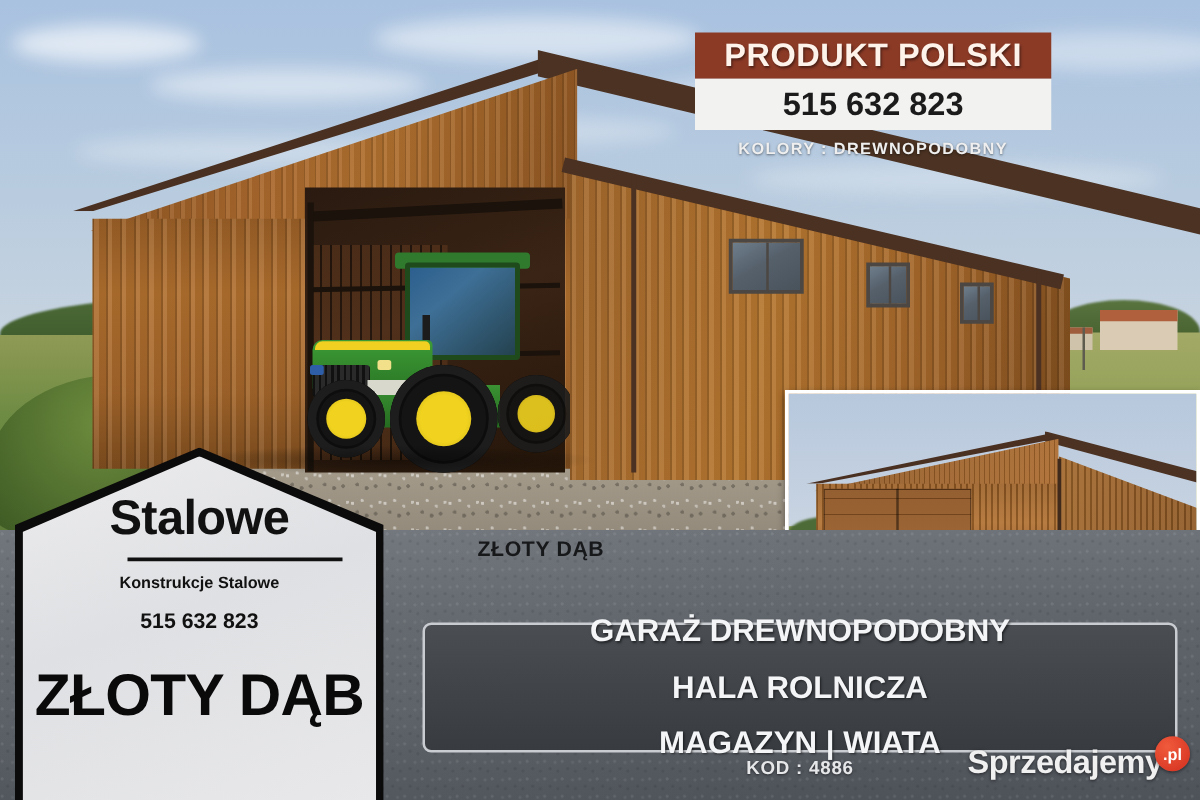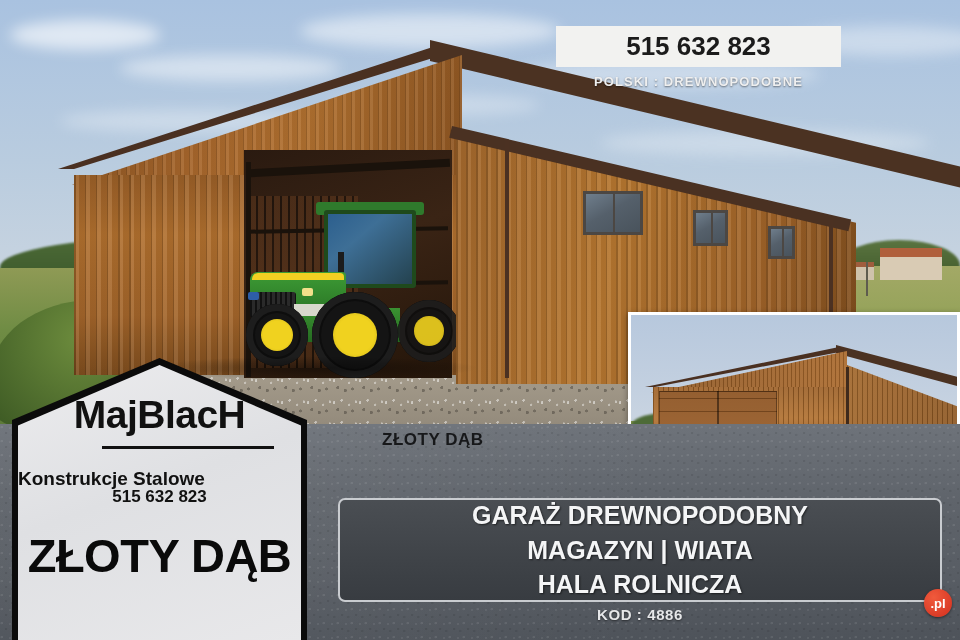--- a/index.html
+++ b/index.html
@@ -254,22 +254,22 @@
     position:absolute; left: 6px; top: 7px; width: 283px; height: 275px;
     background: linear-gradient(160deg, #ececee 0%, #dfe0e3 45%, #e8e8ea 100%);
     clip-path: polygon(50% 0%, 100% 22%, 100% 100%, 0% 100%, 0% 22%);
   }
   .logo-title {
     position:absolute; top: 28px; left:0; width: 100%; text-align:center;
     font-size: 39px; font-weight: bold; color:#111; letter-spacing:-.5px;
   }
   .logo-rule { position:absolute; top: 81px; left: 84px; width: 172px; height: 3px; background:#111; }
   .logo-sub {
-    position:absolute; top: 103px; left:0; width:100%; 
-    font-size: 19px; font-weight: bold; color:#111;
+    position:absolute; top: 93px; left:0; width:100%; text-align:center;
+    font-size: 13px; font-weight: bold; color:#111;
   }
   .logo-phone {
     position:absolute; top: 122px; left:0; width:100%; text-align:center;
     font-size: 17px; font-weight: bold; color:#111;
   }
   .logo-big {
     position:absolute; top: 163px; left:0; width:100%; text-align:center;
     font-size: 47px; font-weight: bold; color:#0a0a0a; letter-spacing:-.5px;
   }
 
@@ -284,21 +284,21 @@
     background:#9c3c23; border: 2px solid #e8d5c2; border-radius: 6px;
     color:#fdf3ea; text-align:center; font-size: 22px; font-weight: bold;
     padding: 5px 0 6px; line-height:1; letter-spacing:.2px;
     text-shadow: 1px 1px 2px rgba(0,0,0,.5);
   }
   .mainbox {
     position:absolute; left: 22px; top: 74px; width: 604px; height: 104px;
     background: linear-gradient(#4a4e53, #3f4348 60%, #383c41);
     border: 2px solid #c9ccd0; border-radius: 7px;
     display:flex; flex-direction:column; align-items:center; justify-content:center;
-    gap: 4px;
+    gap: 14px;
   }
   .mainline {
     color:#f4f5f6; font-size: 25px; font-weight: bold; line-height: 1.22;
     text-shadow: 1px 1px 2px rgba(0,0,0,.55);
   }
   .kod {
     position:absolute; left: 0; top: 182px; width: 604px; text-align:center;
     margin-left: 22px;
     font-size: 15px; font-weight: bold; color:#e6e7e9; letter-spacing:.6px;
     text-shadow: 0 1px 2px rgba(0,0,0,.5);
@@ -380,22 +380,23 @@
     <div class="wall-side"></div>
     <div class="eave"></div>
     <div class="downpipe"></div>
     <div class="downpipe2"></div>
     <div class="win w1"></div>
     <div class="win w2"></div>
     <div class="win w3"></div>
     <div class="shadow-ground"></div>
 
     <div class="promo">
+      <div class="promo-banner">PRODUKT POLSKI</div>
       <div class="promo-phone">515 632 823</div>
-      <div class="promo-sub">POLSKI : DREWNOPODOBNE</div>
+      <div class="promo-sub">KOLORY : DREWNOPODOBNY</div>
     </div>
 
     <div class="inset">
       <div class="i-grass"></div>
 
       <div class="i-tree"></div>
       <div class="i-roofR"></div>
       <div class="i-roofL"></div>
       <div class="i-gable"></div>
       <div class="i-side"></div>
@@ -403,38 +404,39 @@
       <div class="i-door"></div>
       <div class="i-doorsplit"></div>
       <div class="i-pipe"></div>
     </div>
   </div>
 
   <div class="bottom"></div>
 
   <div class="logo">
     <div class="logo-inner">
-      <div class="logo-title">MajBlacH</div>
+      <div class="logo-title">Stalowe</div>
       <div class="logo-rule"></div>
       <div class="logo-sub">Konstrukcje Stalowe</div>
       <div class="logo-phone">515 632 823</div>
       <div class="logo-big">ZŁOTY DĄB</div>
     </div>
   </div>
 
   <div class="col">
     <div class="kicker">ZŁOTY DĄB</div>
 
 
     <div class="mainbox">
       <div class="mainline">GARAŻ DREWNOPODOBNY</div>
+      <div class="mainline">HALA ROLNICZA</div>
       <div class="mainline">MAGAZYN | WIATA</div>
-      <div class="mainline">HALA ROLNICZA</div>
     </div>
 
     <div class="kod">KOD : 4886</div>
   </div>
 
   <div class="watermark">
+    <span class="wm-text">Sprzedajemy</span>
     <span class="wm-badge">.pl</span>
   </div>
 
 </div>
 
 </body></html>

